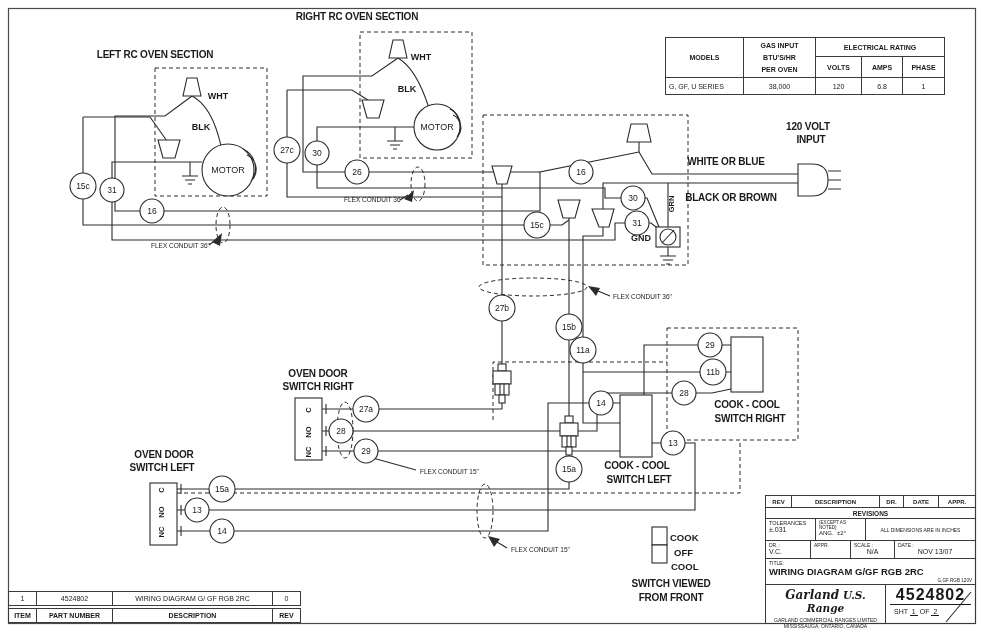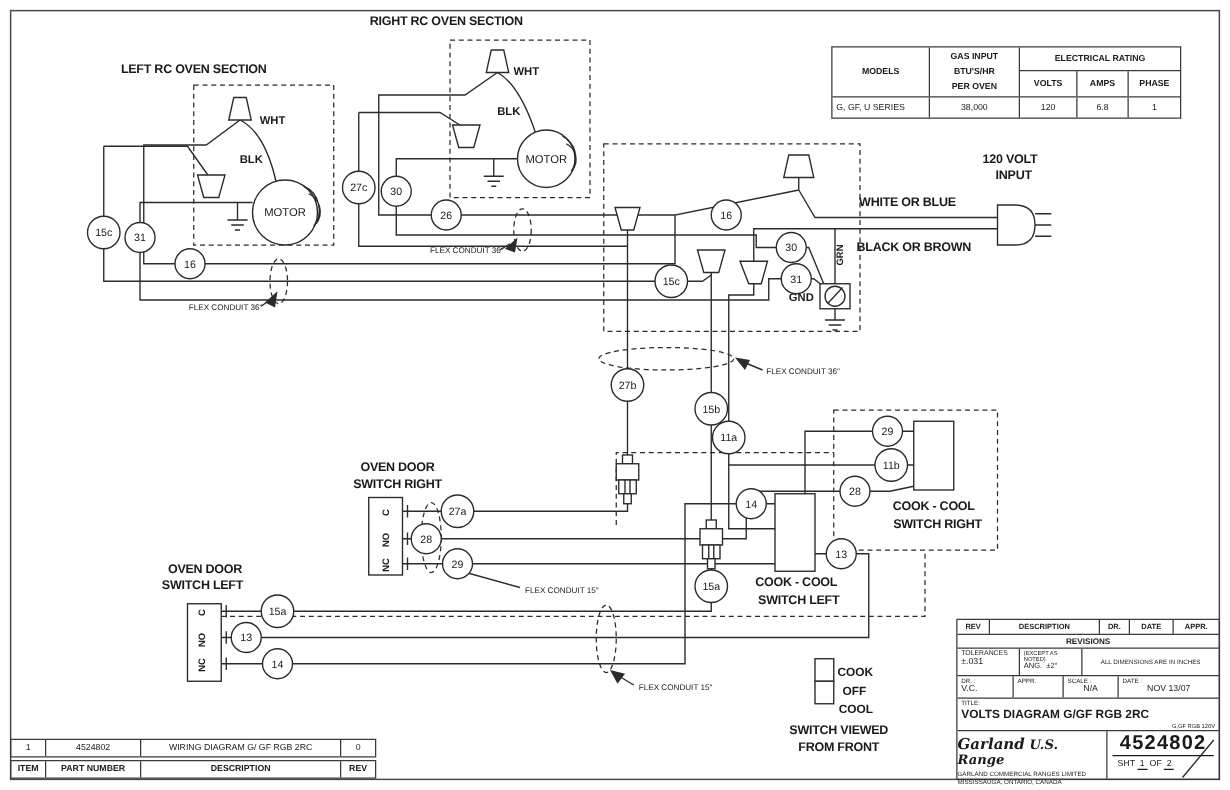--- a/index.html
+++ b/index.html
@@ -359,25 +359,25 @@
       <div class="t5">SCALE :</div>
       <div class="t7" style="text-align:center">N/A</div>
     </div>
     <div style="flex:1;padding:1px 3px">
       <div class="t5">DATE :</div>
       <div class="t7" style="text-align:center">NOV 13/07</div>
     </div>
   </div>
   <div class="bB" style="height:26px;position:relative;padding:1px 3px">
     <div class="t5">TITLE:</div>
-    <div class="t9 semi">VOLTS DIAGRAM G/GF RGB 2RC</div>
+    <div class="t9 semi">WIRING DIAGRAM G/GF RGB 2RC</div>
     <div class="tiny" style="position:absolute;right:3px;bottom:1px">G,GF RGB 120V</div>
   </div>
   <div class="tb-row" style="flex:1;height:38px">
-    <div class="bR" style="width:120px;padding-top:3px">
+    <div class="bR" style="width:120px;text-align:center;padding-top:3px">
       <div>
         <span class="brand" style="font-size:12px">Garland</span>&nbsp;
         <span class="brand" style="font-size:10.5px">U.S. Range</span>
       </div>
       <div class="t5" style="margin-top:3px">GARLAND COMMERCIAL RANGES LIMITED</div>
       <div class="t5">MISSISSAUGA, ONTARIO, CANADA</div>
     </div>
     <div style="flex:1;text-align:center;padding-top:1px">
       <div class="pn" style="border-bottom:1px solid #1a1a1a;margin:0 4px">4524802</div>
       <div class="t7" style="margin-top:3px;text-align:left;padding-left:8px">

